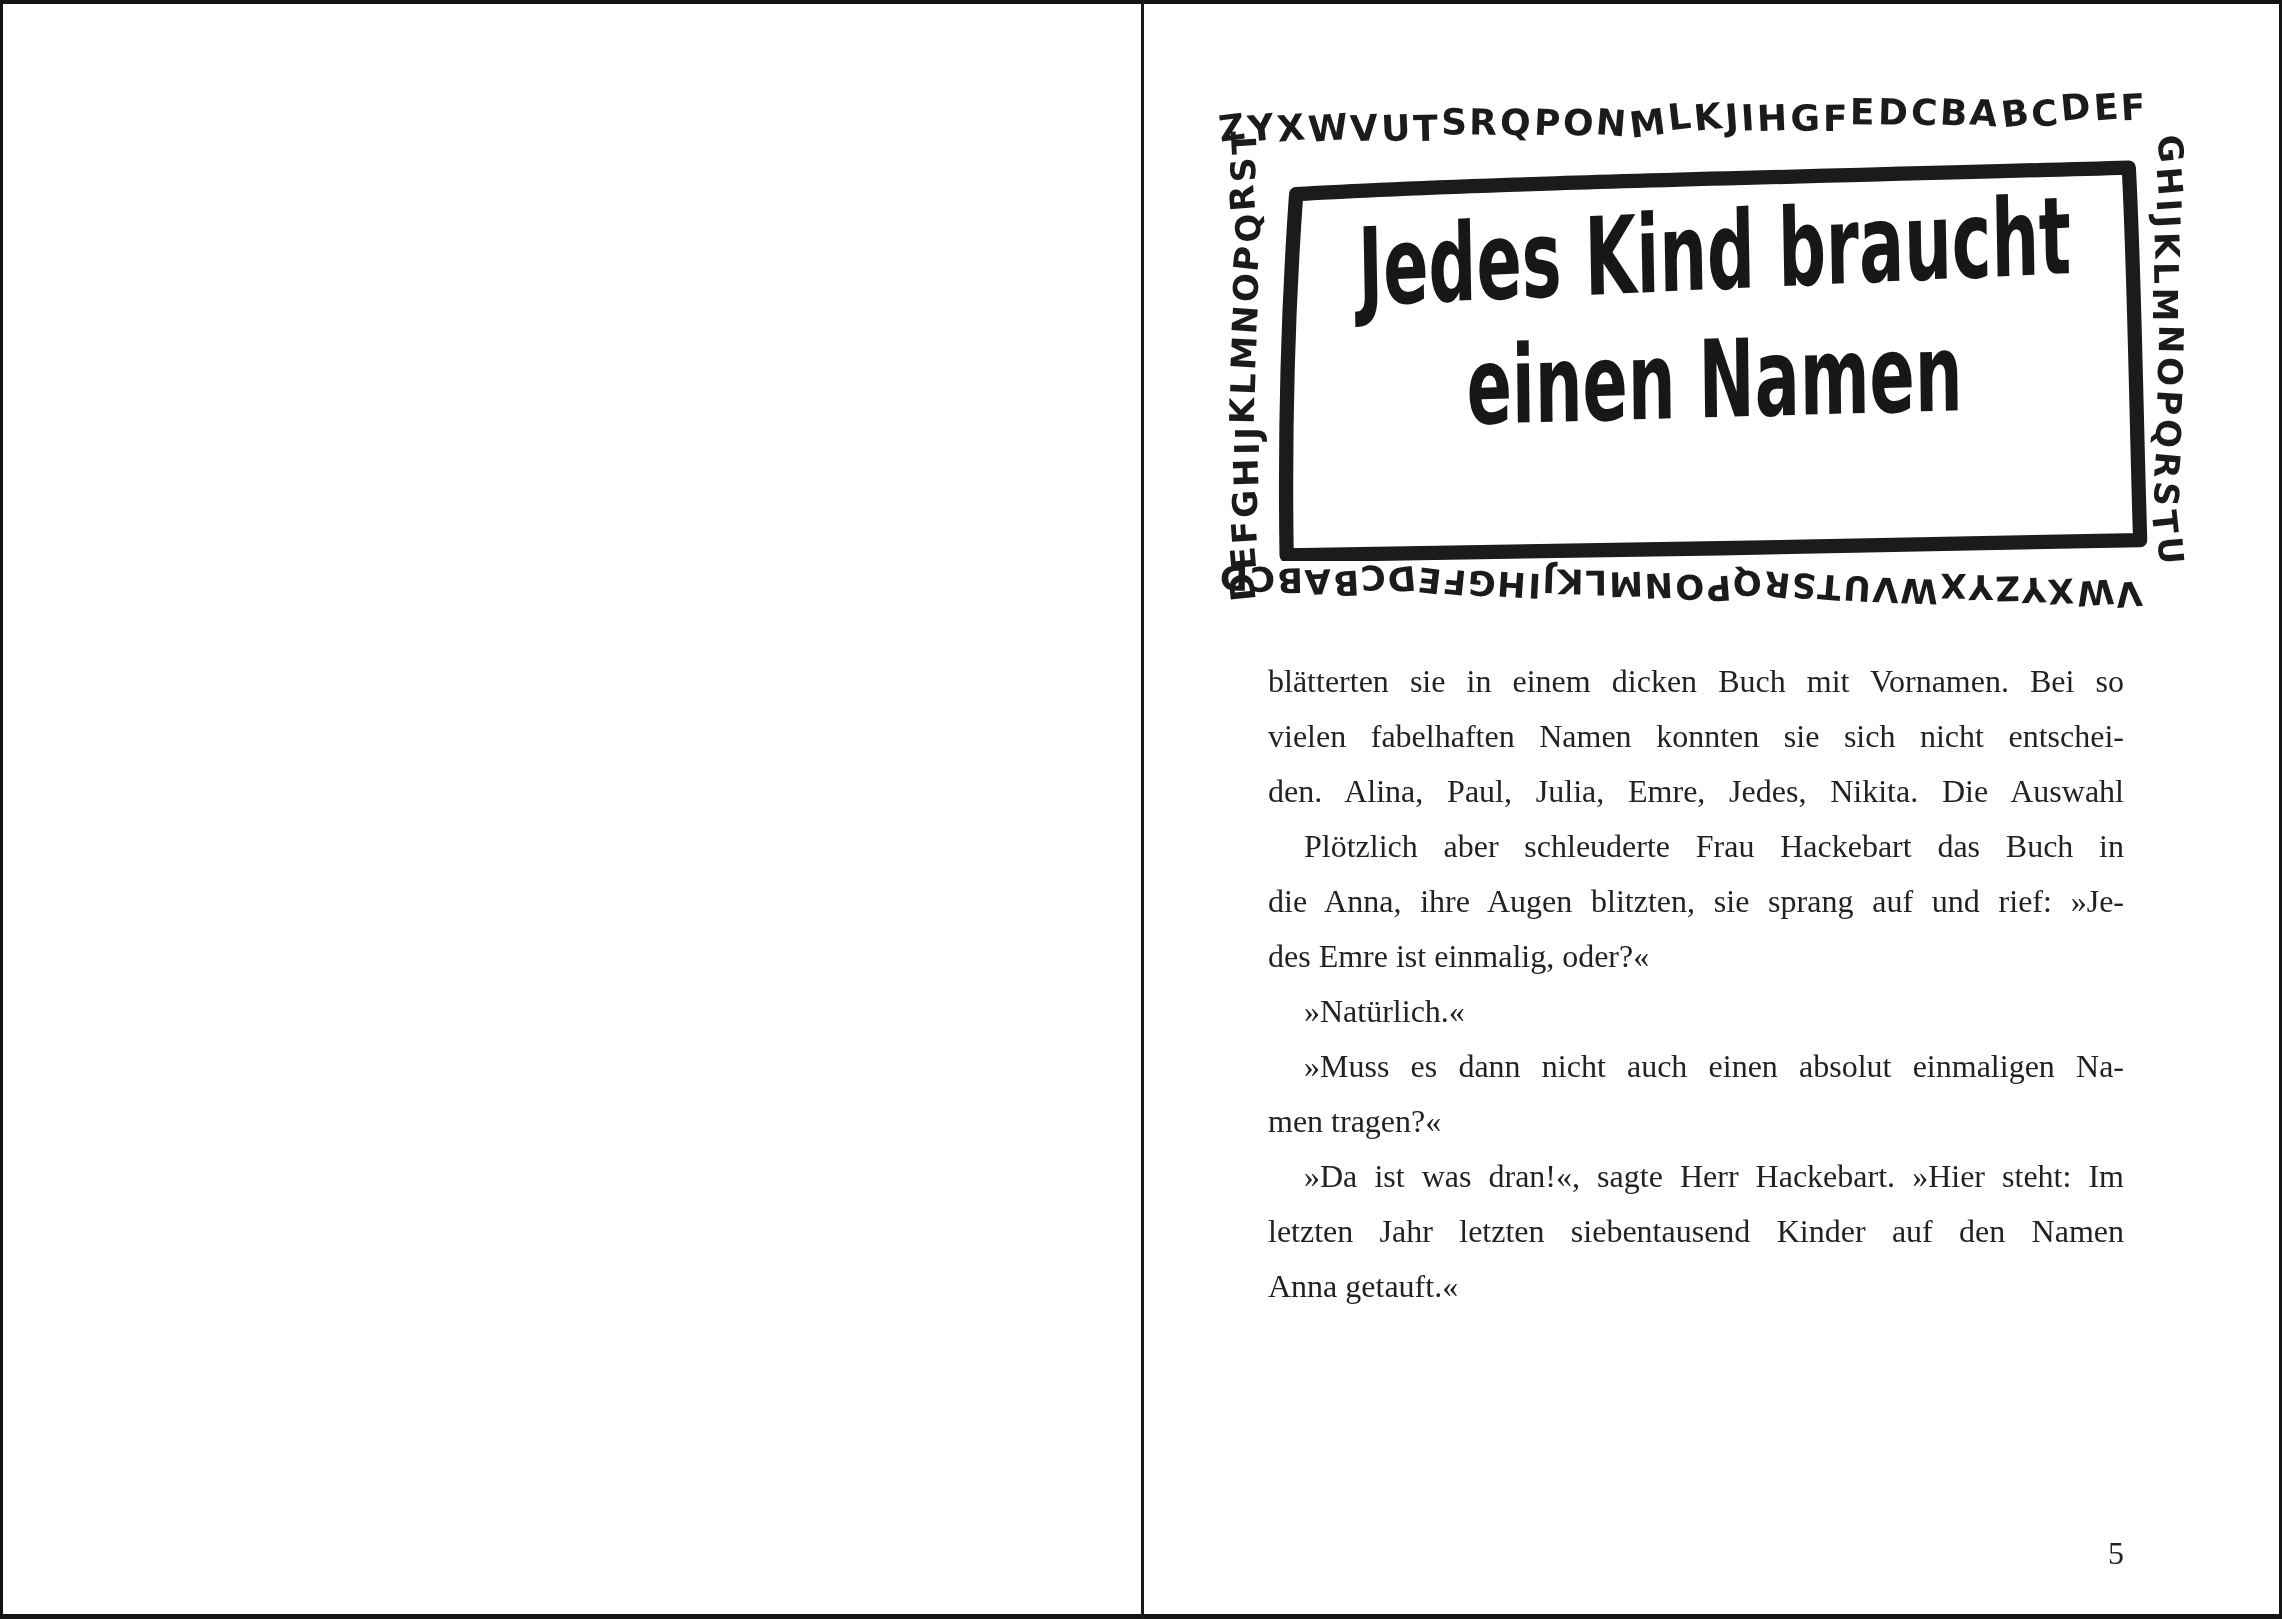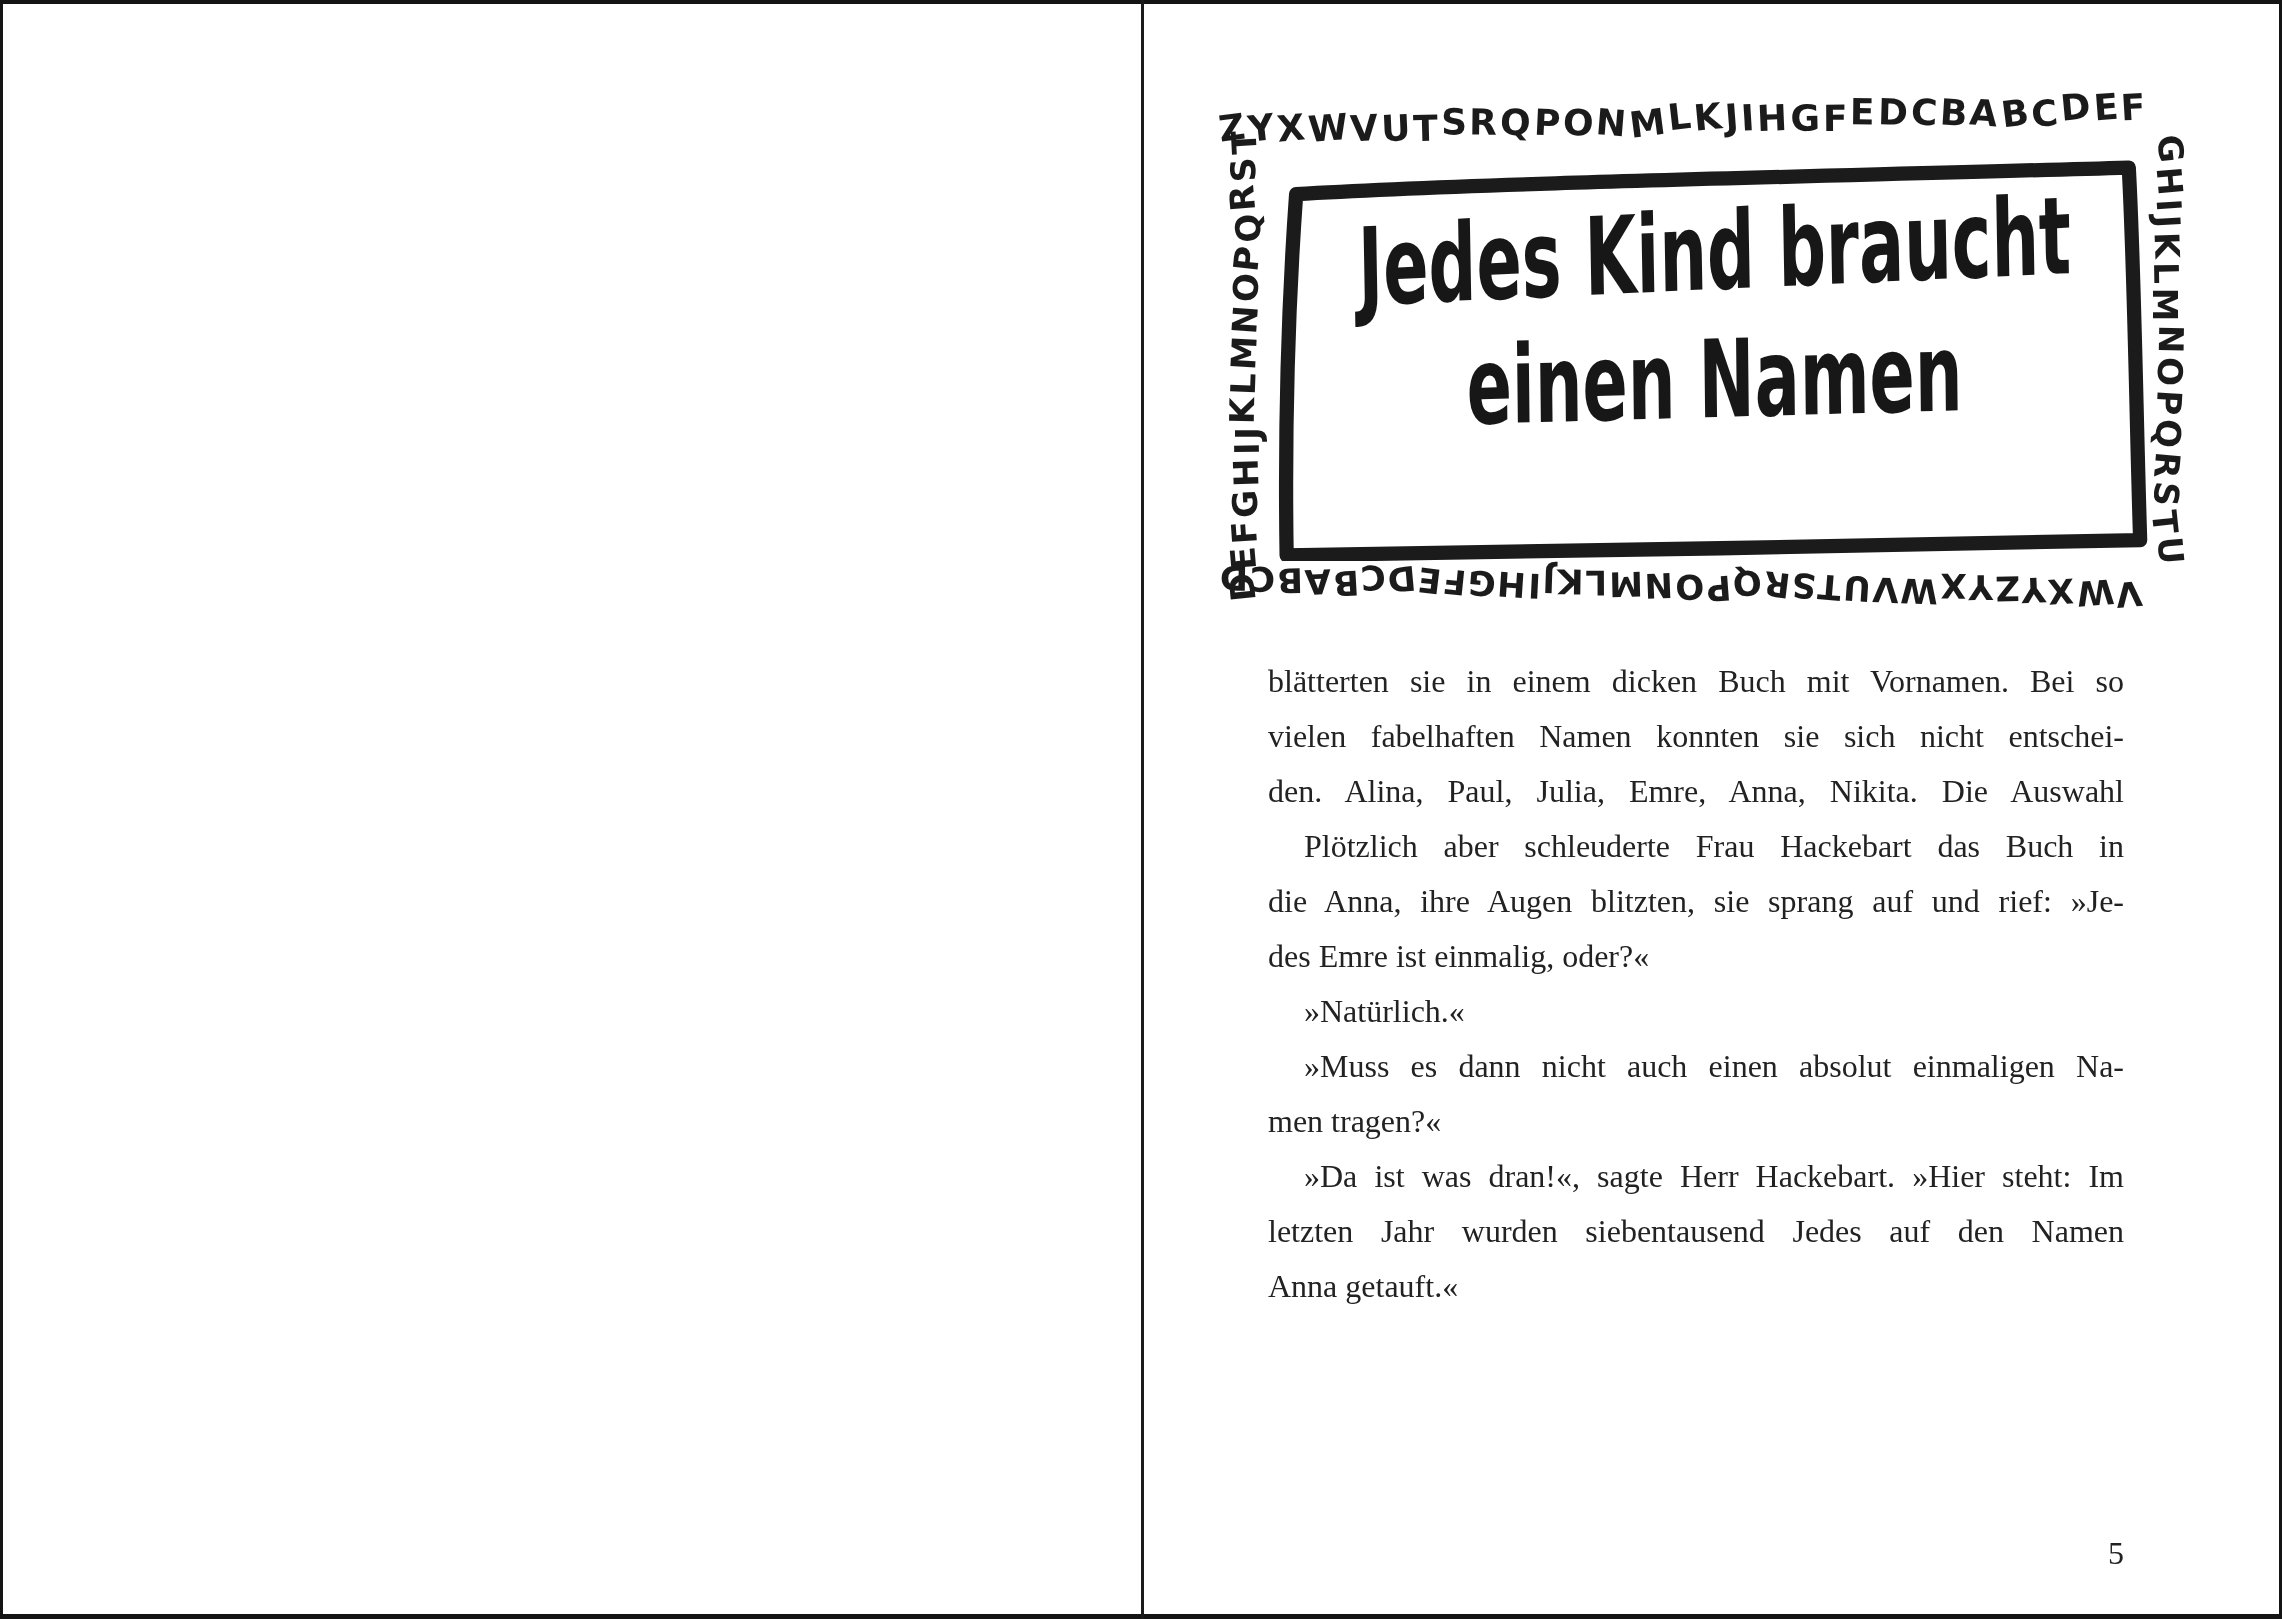--- a/index.html
+++ b/index.html
@@ -74,28 +74,28 @@
   <div class="alpha rightstrip"><span style="transform: rotate(-6deg) translateY(-2.9px);">G</span><span style="transform: rotate(-5deg) translateY(-1.9px);">H</span><span style="transform: rotate(-4deg) translateY(-1px);">I</span><span style="transform: rotate(-3deg) translateY(0px);">J</span><span style="transform: rotate(-2deg) translateY(1px);">K</span><span style="transform: rotate(-1deg) translateY(1.9px);">L</span><span style="transform: rotate(0deg) translateY(2.9px);">M</span><span style="transform: rotate(1deg) translateY(-2.9px);">N</span><span style="transform: rotate(2deg) translateY(-1.9px);">O</span><span style="transform: rotate(3deg) translateY(-1px);">P</span><span style="transform: rotate(4deg) translateY(0px);">Q</span><span style="transform: rotate(5deg) translateY(1px);">R</span><span style="transform: rotate(6deg) translateY(1.9px);">S</span><span style="transform: rotate(-6deg) translateY(2.9px);">T</span><span style="transform: rotate(-5deg) translateY(-2.9px);">U</span></div>
   <div class="alpha bottomstrip"><span style="transform: rotate(-6deg) translateY(-2.9px);">V</span><span style="transform: rotate(-5deg) translateY(-1.9px);">W</span><span style="transform: rotate(-4deg) translateY(-1px);">X</span><span style="transform: rotate(-3deg) translateY(0px);">Y</span><span style="transform: rotate(-2deg) translateY(1px);">Z</span><span style="transform: rotate(-1deg) translateY(1.9px);">Y</span><span style="transform: rotate(0deg) translateY(2.9px);">X</span><span style="transform: rotate(1deg) translateY(-2.9px);">W</span><span style="transform: rotate(2deg) translateY(-1.9px);">V</span><span style="transform: rotate(3deg) translateY(-1px);">U</span><span style="transform: rotate(4deg) translateY(0px);">T</span><span style="transform: rotate(5deg) translateY(1px);">S</span><span style="transform: rotate(6deg) translateY(1.9px);">R</span><span style="transform: rotate(-6deg) translateY(2.9px);">Q</span><span style="transform: rotate(-5deg) translateY(-2.9px);">P</span><span style="transform: rotate(-4deg) translateY(-1.9px);">O</span><span style="transform: rotate(-3deg) translateY(-1px);">N</span><span style="transform: rotate(-2deg) translateY(0px);">M</span><span style="transform: rotate(-1deg) translateY(1px);">L</span><span style="transform: rotate(0deg) translateY(1.9px);">K</span><span style="transform: rotate(1deg) translateY(2.9px);">J</span><span style="transform: rotate(2deg) translateY(-2.9px);">I</span><span style="transform: rotate(3deg) translateY(-1.9px);">H</span><span style="transform: rotate(4deg) translateY(-1px);">G</span><span style="transform: rotate(5deg) translateY(0px);">F</span><span style="transform: rotate(6deg) translateY(1px);">E</span><span style="transform: rotate(-6deg) translateY(1.9px);">D</span><span style="transform: rotate(-5deg) translateY(2.9px);">C</span><span style="transform: rotate(-4deg) translateY(-2.9px);">B</span><span style="transform: rotate(-3deg) translateY(-1.9px);">A</span><span style="transform: rotate(-2deg) translateY(-1px);">B</span><span style="transform: rotate(-1deg) translateY(0px);">C</span><span style="transform: rotate(0deg) translateY(1px);">D</span></div>
   <div class="alpha leftstrip"><span style="transform: rotate(-6deg) translateY(-2.9px);">D</span><span style="transform: rotate(-5deg) translateY(-1.9px);">E</span><span style="transform: rotate(-4deg) translateY(-1px);">F</span><span style="transform: rotate(-3deg) translateY(0px);">G</span><span style="transform: rotate(-2deg) translateY(1px);">H</span><span style="transform: rotate(-1deg) translateY(1.9px);">I</span><span style="transform: rotate(0deg) translateY(2.9px);">J</span><span style="transform: rotate(1deg) translateY(-2.9px);">K</span><span style="transform: rotate(2deg) translateY(-1.9px);">L</span><span style="transform: rotate(3deg) translateY(-1px);">M</span><span style="transform: rotate(4deg) translateY(0px);">N</span><span style="transform: rotate(5deg) translateY(1px);">O</span><span style="transform: rotate(6deg) translateY(1.9px);">P</span><span style="transform: rotate(-6deg) translateY(2.9px);">Q</span><span style="transform: rotate(-5deg) translateY(-2.9px);">R</span><span style="transform: rotate(-4deg) translateY(-1.9px);">S</span><span style="transform: rotate(-3deg) translateY(-1px);">T</span></div>
 
   <div class="chapter-line l1">Jedes Kind braucht</div>
   <div class="chapter-line l2">einen Namen</div>
 
   <div class="body-block" id="body-block">
       <div class="line just">blätterten sie in einem dicken Buch mit Vornamen. Bei so</div>
       <div class="line just">vielen fabelhaften Namen konnten sie sich nicht entschei-</div>
-      <div class="line just">den. Alina, Paul, Julia, Emre, Anna, Nikita. Die Auswahl</div>
+      <div class="line just">den. Alina, Paul, Julia, Emre, Jedes, Nikita. Die Auswahl</div>
       <div class="line just indent">Plötzlich aber schleuderte Frau Hackebart das Buch in</div>
       <div class="line just">die Anna, ihre Augen blitzten, sie sprang auf und rief: »Je-</div>
       <div class="line">des Emre ist einmalig, oder?«</div>
       <div class="line indent">»Natürlich.«</div>
       <div class="line just indent">»Muss es dann nicht auch einen absolut einmaligen Na-</div>
       <div class="line">men tragen?«</div>
       <div class="line just indent">»Da ist was dran!«, sagte Herr Hackebart. »Hier steht: Im</div>
-      <div class="line just">letzten Jahr wurden siebentausend Jedes auf den Namen</div>
+      <div class="line just">letzten Jahr letzten siebentausend Kinder auf den Namen</div>
       <div class="line">Anna getauft.«</div>
     </div>
 
   <div class="pagenum">5</div>
 
 </div>
 
 
 </body></html>

